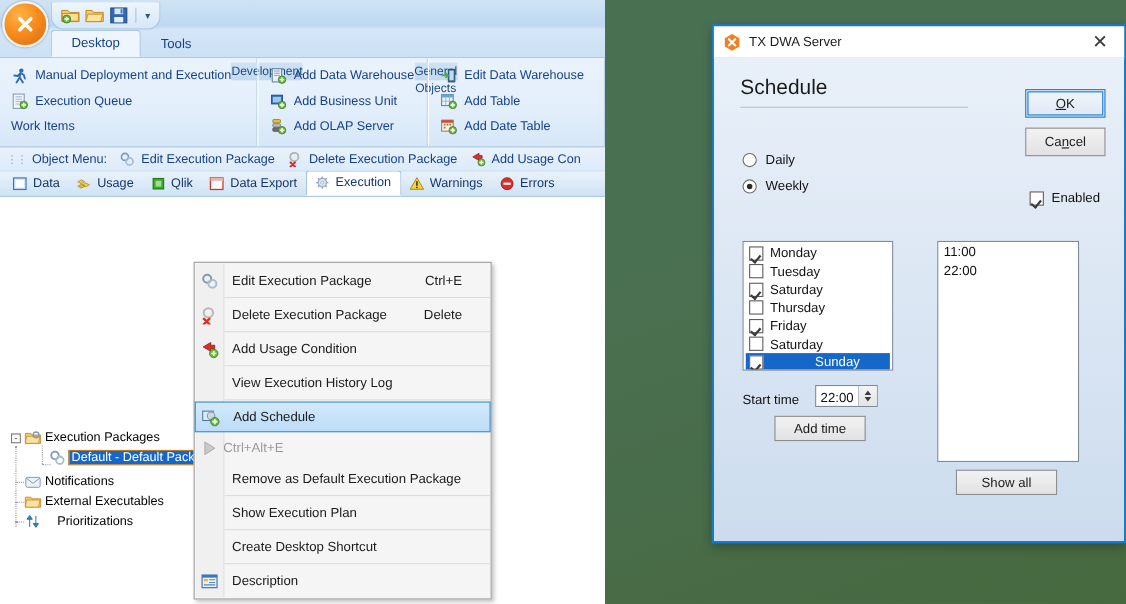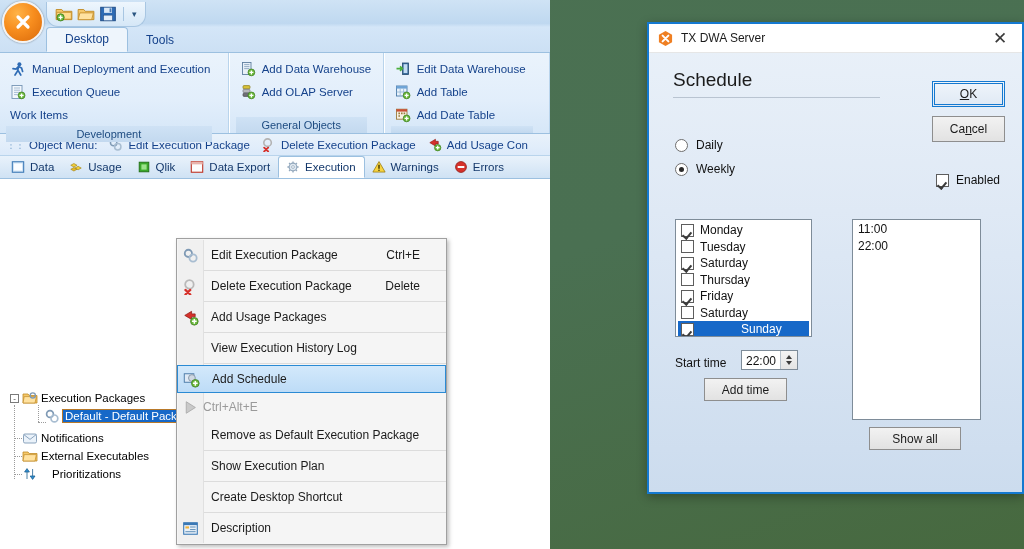--- a/index.html
+++ b/index.html
@@ -61,21 +61,21 @@
   .ribbon-body {
     position: relative; height: 81px;
     background: linear-gradient(to bottom,#eaf3fc 0%, #e2eefb 60%, #d6e7f8 100%);
     border-bottom: 1px solid #9cc0e0;
     display:flex;
   }
   .rib-group {
     position: relative; height: 100%;
     border-right: 1px solid #b9d4ec;
     padding: 4px 16px 0 6px;
-    display:flex; flex-direction:column;
+    display:flex; flex-direction:row;
   }
   .rib-group + .rib-group { border-left: 1px solid #ffffff; }
   .rib-items { flex:1; }
   .rib-item {
     display:flex; align-items:center; gap:6px;
     height: 23px; font-size: 11.5px; color:#15428b;
     padding-left: 4px; white-space: nowrap;
   }
   .rib-item .ic { width:16px; height:16px; flex:none; }
   .rib-glabel {
@@ -88,21 +88,21 @@
     height: 22px; display:flex; align-items:center; gap:5px;
     padding-left: 6px; font-size: 11.5px; color:#15428b;
     background: linear-gradient(to bottom,#e9f2fb,#dceafa);
     border-bottom:1px solid #b9d4ec;
     white-space: nowrap; overflow:hidden;
   }
   .objbar .grip { color:#7fa8cf; letter-spacing:-1px; font-size:10px; }
   .objbar .ob-ic { width:15px; height:15px; flex:none; margin-left:6px;}
 
   .doctabs {
-    height: 23px; display:flex; 
+    height: 23px; display:flex; align-items:flex-end;
     background: linear-gradient(to bottom,#e9f2fb,#cfe2f4);
     border-bottom: 1px solid #9cc0e0;
     padding-left: 4px;
   }
   .dtab {
     display:flex; align-items:center; gap:5px;
     font-size: 11.5px; color:#14386b; padding: 3px 8px 4px 7px;
     border-radius: 3px 3px 0 0; white-space: nowrap;
   }
   .dtab.active { background:#ffffff; border:1px solid #9cc0e0; border-bottom:1px solid #fff; }
@@ -302,20 +302,29 @@
     <div class="rib-group" style="width:155px">
       <div class="rib-items">
         <div class="rib-item">
           <svg class="ic" viewBox="0 0 16 16">
             <rect x="2.5" y="1.5" width="8.5" height="12" fill="#e8f0f8" stroke="#5f7f9f" stroke-width=".9"></rect>
             <path d="M4.2 3.6h5.2M4.2 5.6h5.2M4.2 7.6h5.2" stroke="#8ba6c0" stroke-width=".9"></path>
             <circle cx="11.4" cy="11.4" r="3.4" fill="#6cba3c" stroke="#3a7a1d" stroke-width=".7"></circle>
             <path d="M11.4 9.4v4M9.4 11.4h4" stroke="#fff" stroke-width="1.3"></path>
           </svg>
           <span>Add Data Warehouse</span>
+        </div>
+        <div class="rib-item">
+          <svg class="ic" viewBox="0 0 16 16">
+            <rect x="1.8" y="2.5" width="10" height="8" fill="#2f6cb5" stroke="#1d4a84" stroke-width=".8"></rect>
+            <rect x="3" y="4" width="7.5" height="5.2" fill="#9fc6ec"></rect>
+            <circle cx="11.4" cy="11.4" r="3.4" fill="#6cba3c" stroke="#3a7a1d" stroke-width=".7"></circle>
+            <path d="M11.4 9.4v4M9.4 11.4h4" stroke="#fff" stroke-width="1.3"></path>
+          </svg>
+          <span>Add Business Unit</span>
         </div>
         <div class="rib-item">
           <svg class="ic" viewBox="0 0 16 16">
             <rect x="3" y="1.6" width="7" height="3.2" rx="1" fill="#d9c23a" stroke="#8a7a15" stroke-width=".7"></rect>
             <rect x="3" y="5.4" width="7" height="3.2" rx="1" fill="#b8b8bd" stroke="#76767c" stroke-width=".7"></rect>
             <rect x="3" y="9.2" width="7" height="3.2" rx="1" fill="#6f6f76" stroke="#4a4a50" stroke-width=".7"></rect>
             <circle cx="11.4" cy="11.4" r="3.4" fill="#6cba3c" stroke="#3a7a1d" stroke-width=".7"></circle>
             <path d="M11.4 9.4v4M9.4 11.4h4" stroke="#fff" stroke-width="1.3"></path>
           </svg>
           <span>Add OLAP Server</span>
@@ -514,21 +523,21 @@
     <div class="msep"></div>
 
     <div class="mi">
       <span class="mi-ic">
         <svg width="17" height="17" viewBox="0 0 16 16">
           <path d="M9 2.2 L2.6 6 L9 9.8 V7.4 H12.4 V4.6 H9 Z" fill="#d6312b" stroke="#8f1b16" stroke-width=".7"></path>
           <circle cx="11.6" cy="11.6" r="3.6" fill="#6cba3c" stroke="#3a7a1d" stroke-width=".7"></circle>
           <path d="M11.6 9.4v4.4M9.4 11.6h4.4" stroke="#fff" stroke-width="1.4"></path>
         </svg>
       </span>
-      <span class="mi-lbl">Add Usage Packages</span>
+      <span class="mi-lbl">Add Usage Condition</span>
       <span class="mi-key"></span>
     </div>
     <div class="msep"></div>
 
     <div class="mi">
       <span class="mi-ic"></span>
       <span class="mi-lbl">View Execution History Log</span>
       <span class="mi-key"></span>
     </div>
     <div class="msep"></div>

